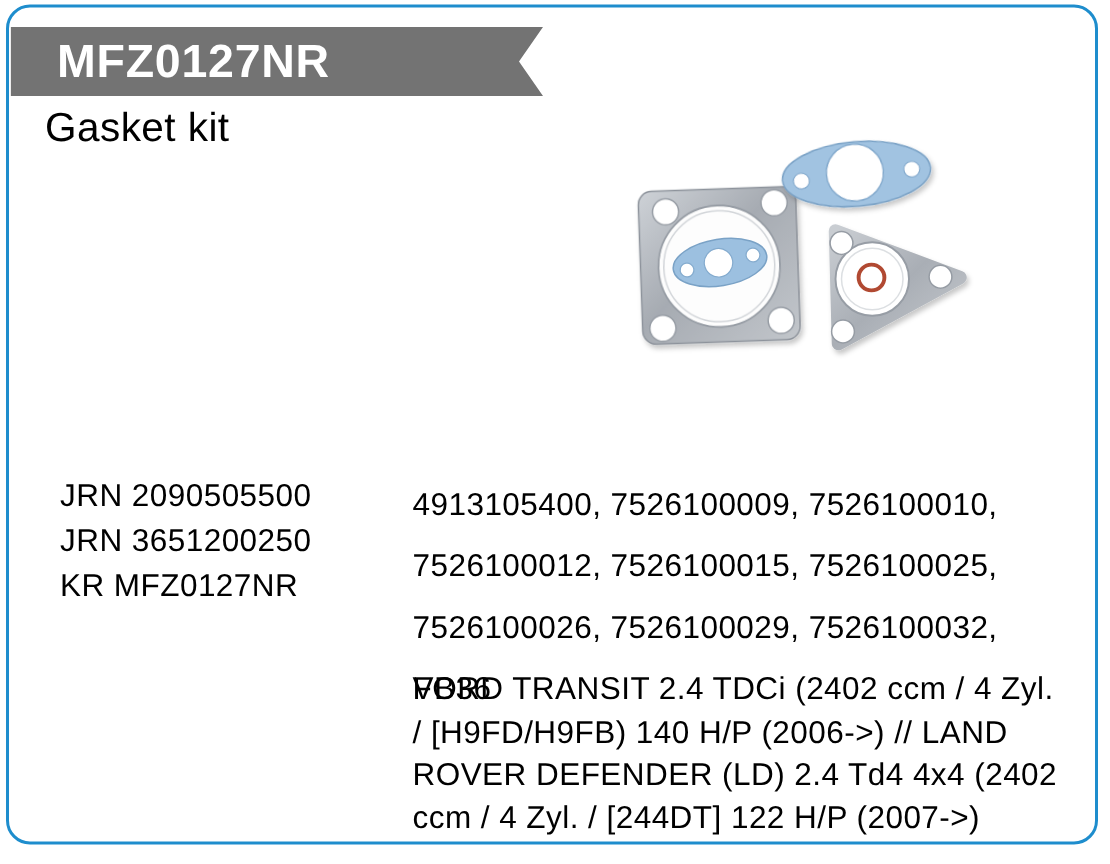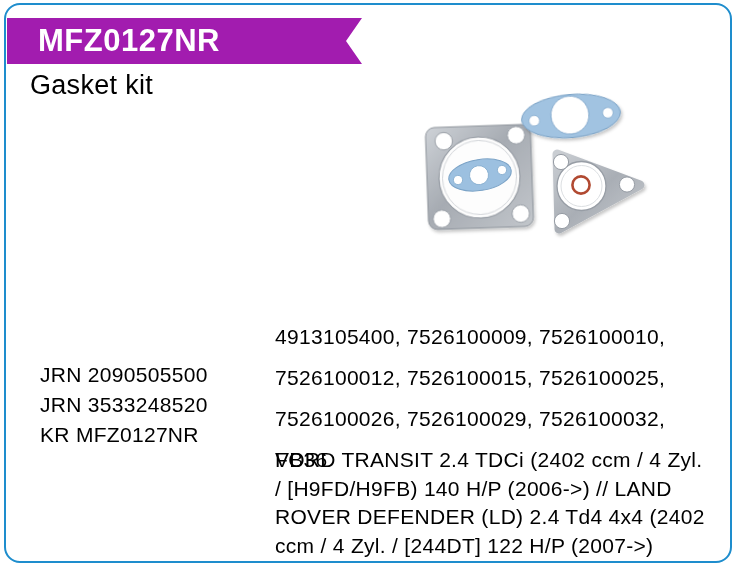--- a/index.html
+++ b/index.html
@@ -9,37 +9,37 @@
     font-family:"Liberation Sans", sans-serif;
     color:#000;
   }
   .card-border{
     position:absolute;left:4px;top:3px;width:724px;height:556px;
     border:2px solid #1e8dcd;border-radius:16px;background:transparent;
     pointer-events:none;
   }
   .banner{
     position:absolute;left:7px;top:18px;width:355px;height:46px;
-    background:#a21caf;
+    background:#737373;
     clip-path:polygon(0 0,100% 0,calc(100% - 16px) 50%,100% 100%,0 100%);
     display:flex;align-items:center;
   }
   .banner .pn{
     color:#ffffff;font-size:31px;font-weight:bold;letter-spacing:.5px;
     padding-left:31px;white-space:nowrap;
   }
   .subtitle{
     position:absolute;left:30px;top:70px;font-size:27px;letter-spacing:.3px;
   }
   .product-image{
     position:absolute;left:400px;top:75px;width:330px;height:190px;
   }
   .refs-left{
     position:absolute;left:40px;top:316px;font-size:21px;line-height:30px;
-    letter-spacing:.3px;white-space:nowrap;margin-top:44px;
+    letter-spacing:.3px;white-space:nowrap;
   }
   .oem-block{
     position:absolute;left:275px;top:316px;width:434px;
     font-size:21px;line-height:41px;letter-spacing:.3px;
   }
   .apps-block{
     position:absolute;left:275px;top:446px;width:434px;
     font-size:21px;line-height:28.6px;letter-spacing:.3px;
   }
 </style>
@@ -101,19 +101,19 @@
     <circle cx="181.5" cy="111" r="20.5" fill="none" stroke="#dcdfe2" stroke-width="1"></circle>
     <circle cx="161" cy="87" r="7.6" fill="#ffffff" stroke="#969ca4" stroke-width="1"></circle>
     <circle cx="227" cy="109.5" r="7.6" fill="#ffffff" stroke="#969ca4" stroke-width="1"></circle>
     <circle cx="162" cy="146" r="7.6" fill="#ffffff" stroke="#969ca4" stroke-width="1"></circle>
     <circle cx="181" cy="110" r="8.6" fill="none" stroke="#b14a30" stroke-width="2.6"></circle>
   </g>
 </svg>
 
 <div class="refs-left">
   <div class="ref-line">JRN 2090505500</div>
-  <div class="ref-line">JRN 3533248520</div>
+  <div class="ref-line">JRN 3651200250</div>
   <div class="ref-line">KR MFZ0127NR</div>
 </div>
 
 <div class="oem-block">4913105400, 7526100009, 7526100010, 7526100012, 7526100015, 7526100025, 7526100026, 7526100029, 7526100032, VB36</div>
 
 <div class="apps-block">FORD TRANSIT 2.4 TDCi (2402 ccm / 4 Zyl. / [H9FD/H9FB) 140 H/P (2006-&gt;) // LAND ROVER DEFENDER (LD) 2.4 Td4 4x4 (2402 ccm / 4 Zyl. / [244DT] 122 H/P (2007-&gt;)</div>
 
 </body></html>

